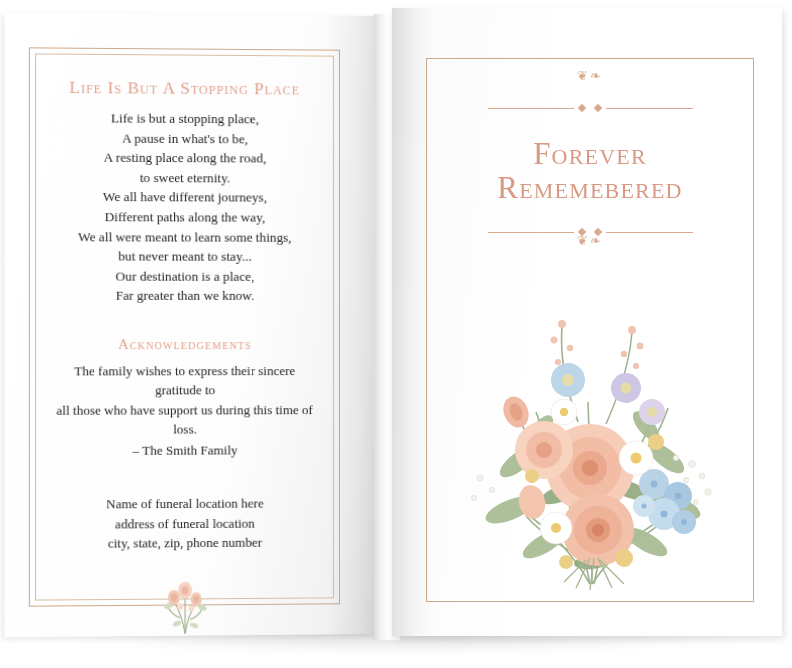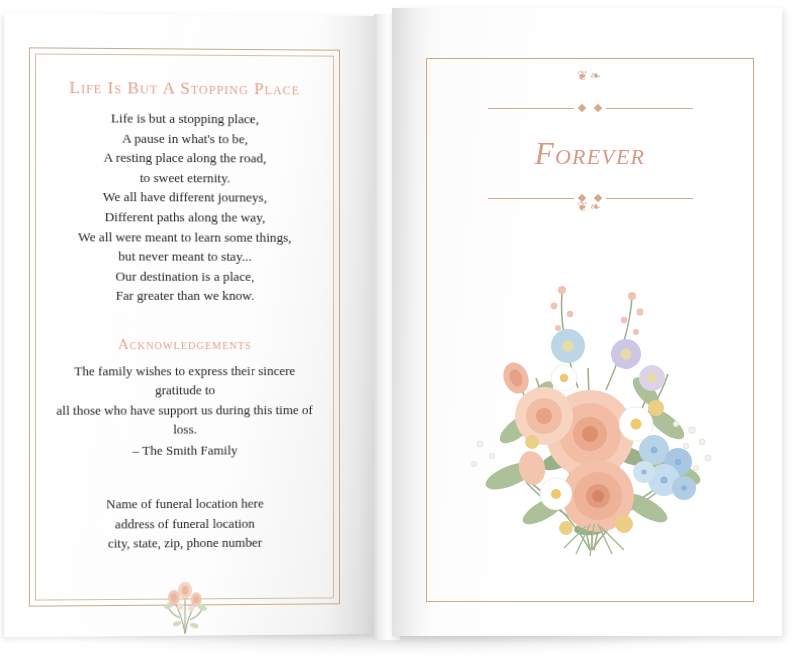--- a/index.html
+++ b/index.html
@@ -192,21 +192,20 @@
 
   .cover-title {
     color: #d89a84;
     font-family: "Liberation Serif", serif;
     font-size: 31px;
     letter-spacing: 1.2px;
     line-height: 34px;
     font-variant: small-caps;
     margin: 26px 0 24px 0;
     font-weight: 400;
-    font-style: italic;
   }
 
   .bouquet {
     margin-top: 14px;
     display: flex;
     justify-content: center;
   }
 </style>
 </head>
 <body>
@@ -294,20 +293,21 @@
         <div class="orn">
           <span class="line"></span>
           <span class="dia"></span>
           <span class="dia"></span>
           <span class="line"></span>
         </div>
       </div>
 
       <div class="cover-title">
         <div>Forever</div>
+        <div>Rememebered</div>
       </div>
 
       <div>
         <div class="orn">
           <span class="line"></span>
           <span class="dia"></span>
           <span class="dia"></span>
           <span class="line"></span>
         </div>
         <div class="orn-swirl">❦❧</div>

